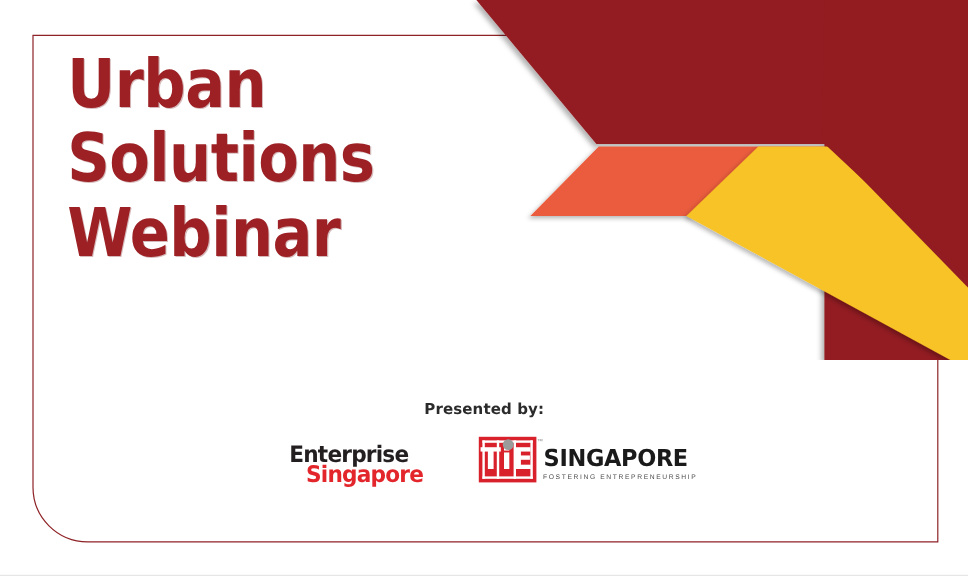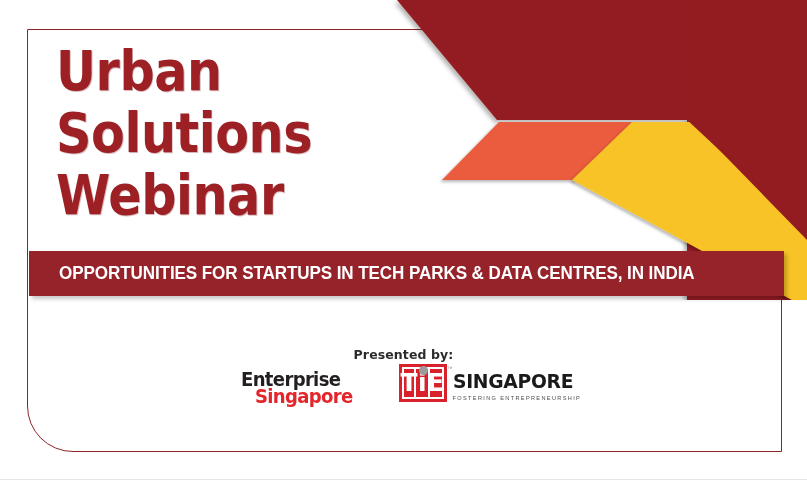--- a/index.html
+++ b/index.html
@@ -93,21 +93,20 @@
     position: absolute;
     left: 0;
     top: 333px;
     width: 807px;
     text-align: center;
     color: #2B2B2B;
     font-family: "DejaVu Sans", sans-serif;
     font-weight: bold;
     font-size: 12.5px;
     letter-spacing: 0.1px;
-    margin-top: 14px;
   }
 
   
   .logos {
     position: absolute;
     left: 0;
     top: 364px;
     width: 807px;
     display: flex;
     justify-content: center;
@@ -273,23 +272,20 @@
       </g>
     </svg>
   </div>
 
   <div class="headline">
     <div>Urban</div>
     <div>Solutions</div>
     <div>Webinar</div>
   </div>
 
-  <div class="band">
-    <div class="band-text">OPPORTUNITIES FOR STARTUPS IN TECH PARKS &amp; DATA CENTRES, IN INDIA</div>
-  </div>
 
   <div class="presented">Presented by:</div>
 
   <div class="logos">
 
     <div class="esg">
       <div class="esg-top">Enterprise</div>
       <div class="esg-bottom">Singapore</div>
     </div>
 

